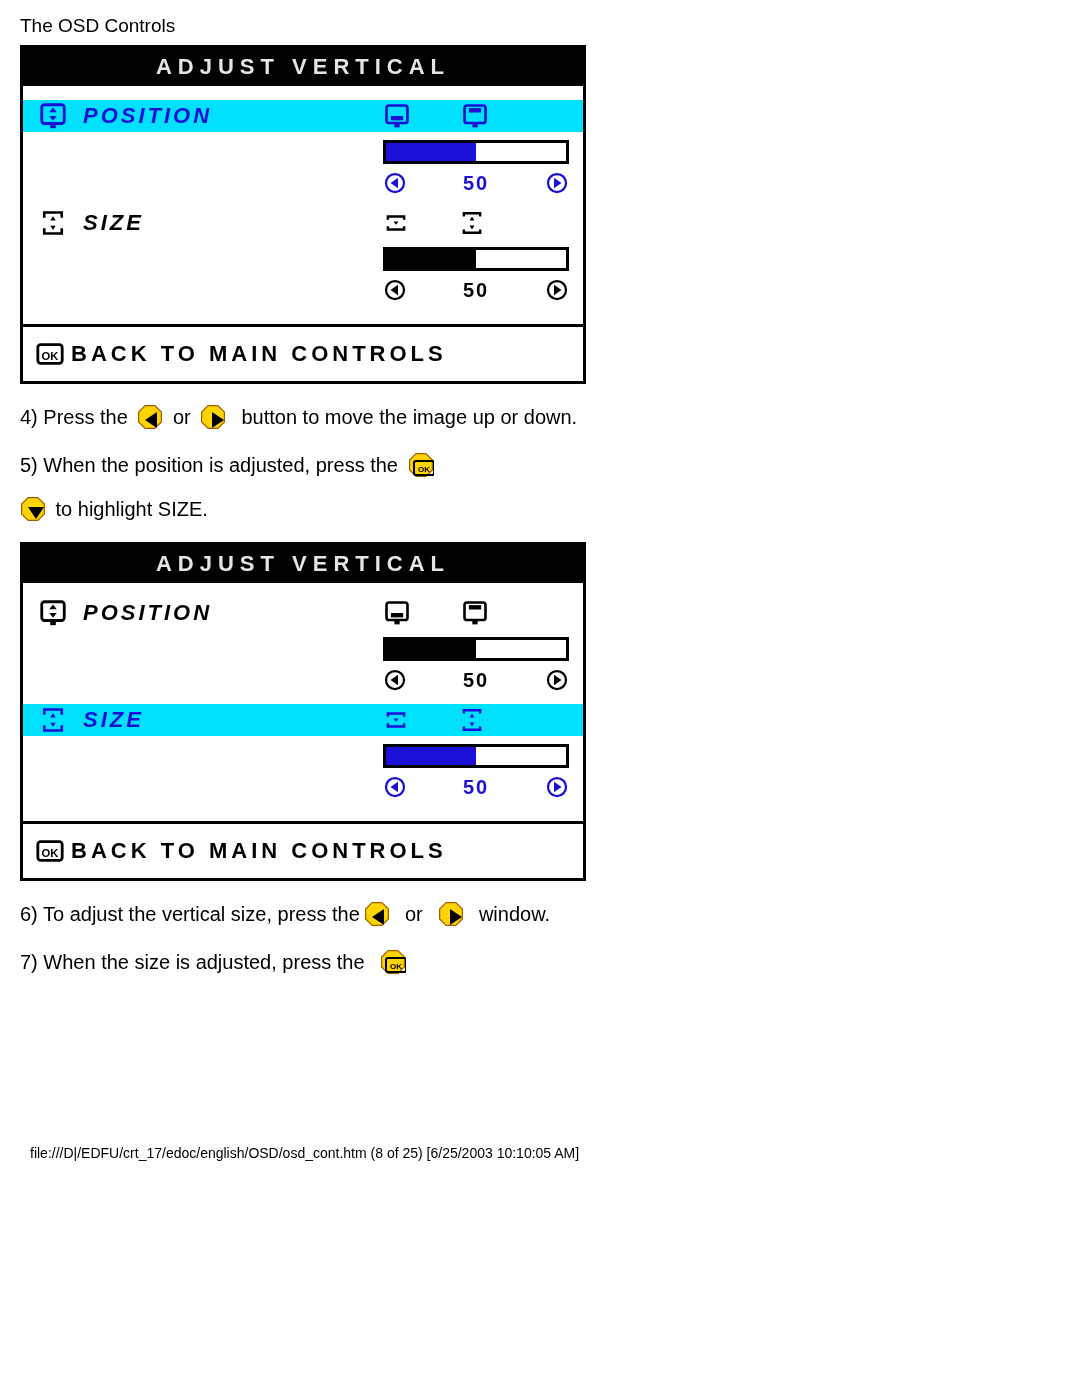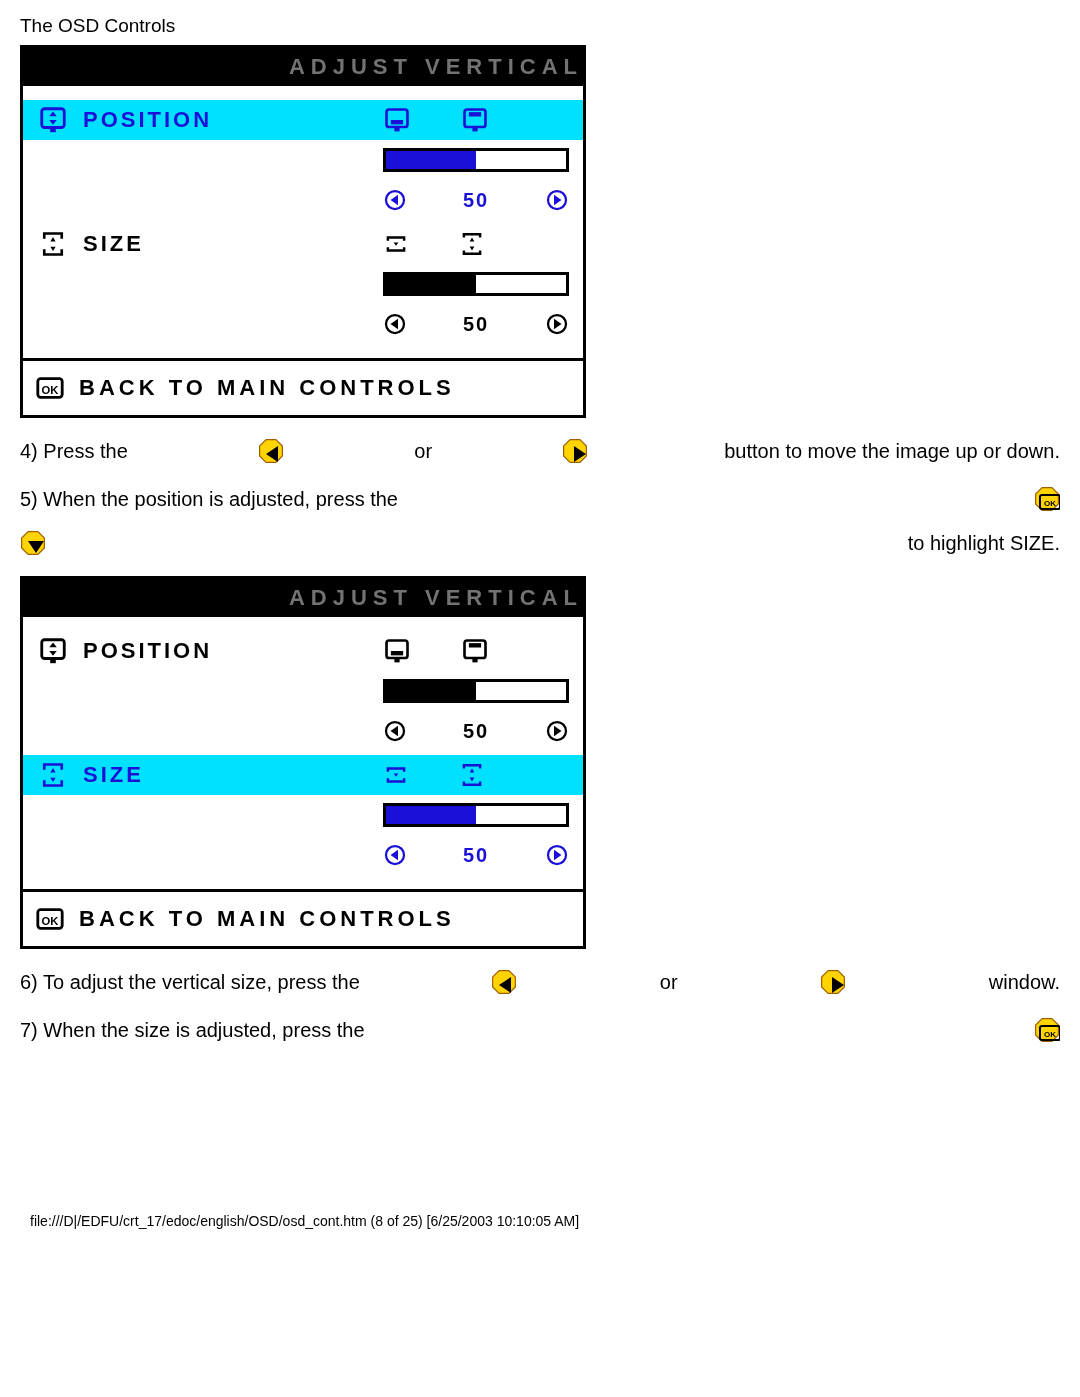--- a/index.html
+++ b/index.html
@@ -19,39 +19,40 @@
     margin-bottom: 8px;
   }
   .osd-panel {
     border: 3px solid #000;
     width: 560px;
     background: #fff;
     margin-bottom: 18px;
   }
   .osd-title {
     background: #000;
-    color: #737373;
+    color: #e5e5e5;
     font-weight: bold;
-    text-align: right;
+    text-align: center;
     letter-spacing: 6px;
     font-size: 22px;
     padding: 6px 0;
     font-family: Arial, sans-serif;
   }
   .osd-body {
     padding: 0;
   }
   .osd-row {
     display: flex;
     align-items: flex-start;
     padding: 0;
   }
   .osd-row-upper {
-    height: 40px;
-    align-items: center;
+    height: 32px;
+    align-items: center;
+    font-style: italic;
   }
   .osd-highlight { background: #00e0ff; }
   .osd-blue-text { color: #1a10d8; }
   .row-icon-col {
     width: 60px;
     display: flex;
     align-items: center;
     justify-content: center;
   }
   .row-label-col {
@@ -80,55 +81,54 @@
     position: relative;
     background: #fff;
   }
   .slider-fill-blue { background: #1a10d8; height: 100%; }
   .slider-fill-black { background: #000; height: 100%; }
   .slider-controls {
     display: flex;
     align-items: center;
     justify-content: space-between;
     width: 186px;
-    margin-top: 16px;
+    margin-top: 7px;
   }
   .slider-val {
     font-weight: bold;
     font-size: 20px;
     letter-spacing: 2px;
   }
   .osd-divider {
     border-top: 3px solid #000;
     margin: 0;
   }
   .osd-footer {
     display: flex;
     align-items: center;
     padding: 12px 10px;
-    gap: 12px;
+    gap: 4px;
   }
   .osd-footer-label {
     font-weight: bold;
     letter-spacing: 4px;
     font-size: 22px;
   }
   .instr {
     font-size: 20px;
     margin: 10px 0 18px 0;
     line-height: 1.5;
     display: block;
   }
   .instr-line {
     display: flex;
     flex-wrap: wrap;
     align-items: center;
     gap: 4px;
     margin-bottom: 14px;
-    justify-content: space-between;
   }
   .instr-line span { white-space: pre; }
   .footer-path {
     font-size: 14px;
     text-align: left;
     padding: 150px 15px 10px 30px;
   }
   
   .ybtn {
     display: inline-flex;

